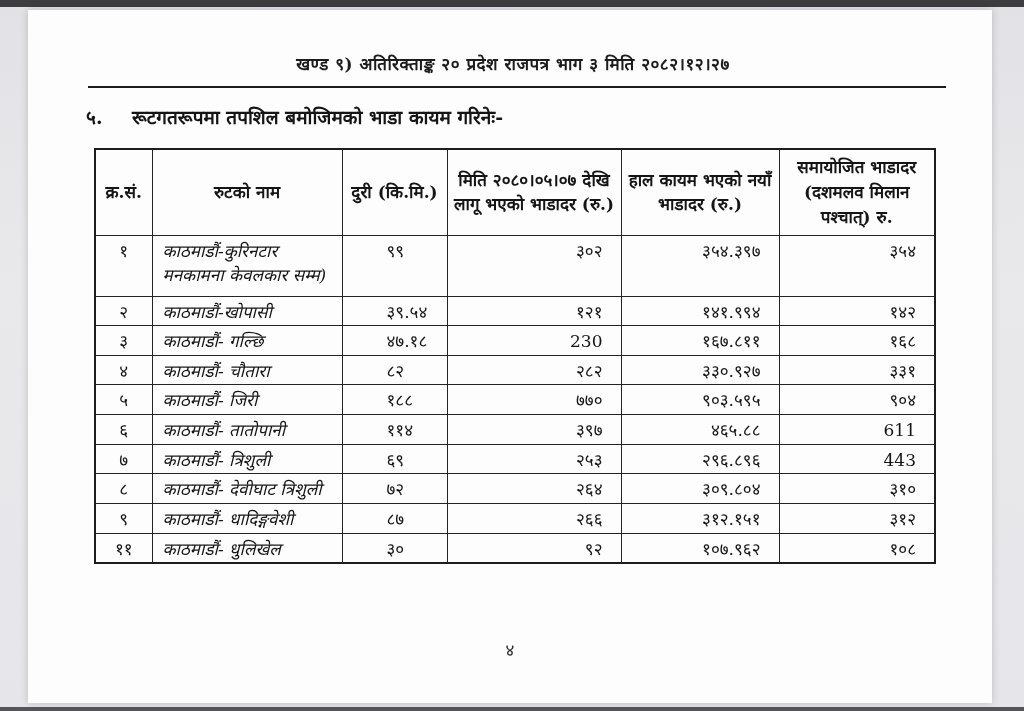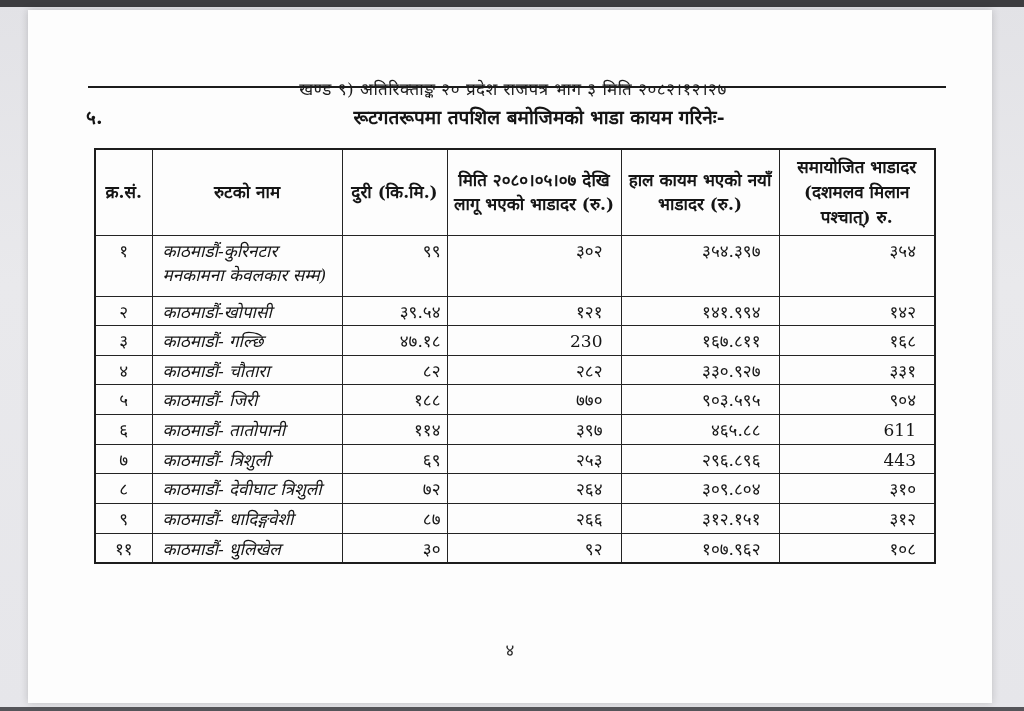--- a/index.html
+++ b/index.html
@@ -27,42 +27,41 @@
     left: 28px; top: 10px; right: 32px; bottom: 8px;
     background: #fdfdfd;
     box-shadow: 0 0 8px rgba(0,0,0,0.18);
   }
 
   .gazette-header {
     position: absolute;
     top: 42px; left: 52px; right: 46px;
     text-align: center;
     font-size: 17px;
-    font-weight: normal;
+    font-weight: bold;
     color: #1c1c1c;
     letter-spacing: 0.5px;
-    margin-top: 25px;
   }
 
   .header-rule {
     position: absolute;
     top: 76px; left: 60px; right: 46px;
     border-top: 2px solid #1c1c1c;
   }
 
   .section-heading {
     position: absolute;
     top: 94px; left: 58px; right: 46px;
     display: flex;
     font-size: 19px;
     font-weight: bold;
     color: #151515;
   }
   .section-number { width: 46px; }
-  .section-title  { flex: 1; text-align: center; }
+  .section-title  { flex: 1; }
 
   table.fare-table {
     position: absolute;
     top: 138px; left: 66px;
     width: 840px;
     border-collapse: collapse;
     table-layout: fixed;
     font-size: 17px;
     color: #151515;
     background: #fdfdfd;
@@ -81,21 +80,21 @@
     vertical-align: middle;
     font-size: 17px;
   }
 
   table.fare-table tbody tr { height: 29px; }
   table.fare-table tbody tr:first-child { height: 61px; }
   table.fare-table tbody td { vertical-align: top; padding-top: 3px; }
 
   table.fare-table td:nth-child(1) { text-align: center; }
   table.fare-table td:nth-child(2) { text-align: left; padding-left: 10px; font-style: italic; }
-  table.fare-table td:nth-child(3) { text-align: right; padding-left: 44px; }
+  table.fare-table td:nth-child(3) { text-align: left; padding-left: 44px; }
   table.fare-table td:nth-child(4),
   table.fare-table td:nth-child(5),
   table.fare-table td:nth-child(6) { text-align: right; padding-right: 18px; }
 
   .page-number {
     position: absolute;
     top: 628px; left: 0; right: 0;
     text-align: center;
     font-size: 17px;
     color: #2a2a2a;

